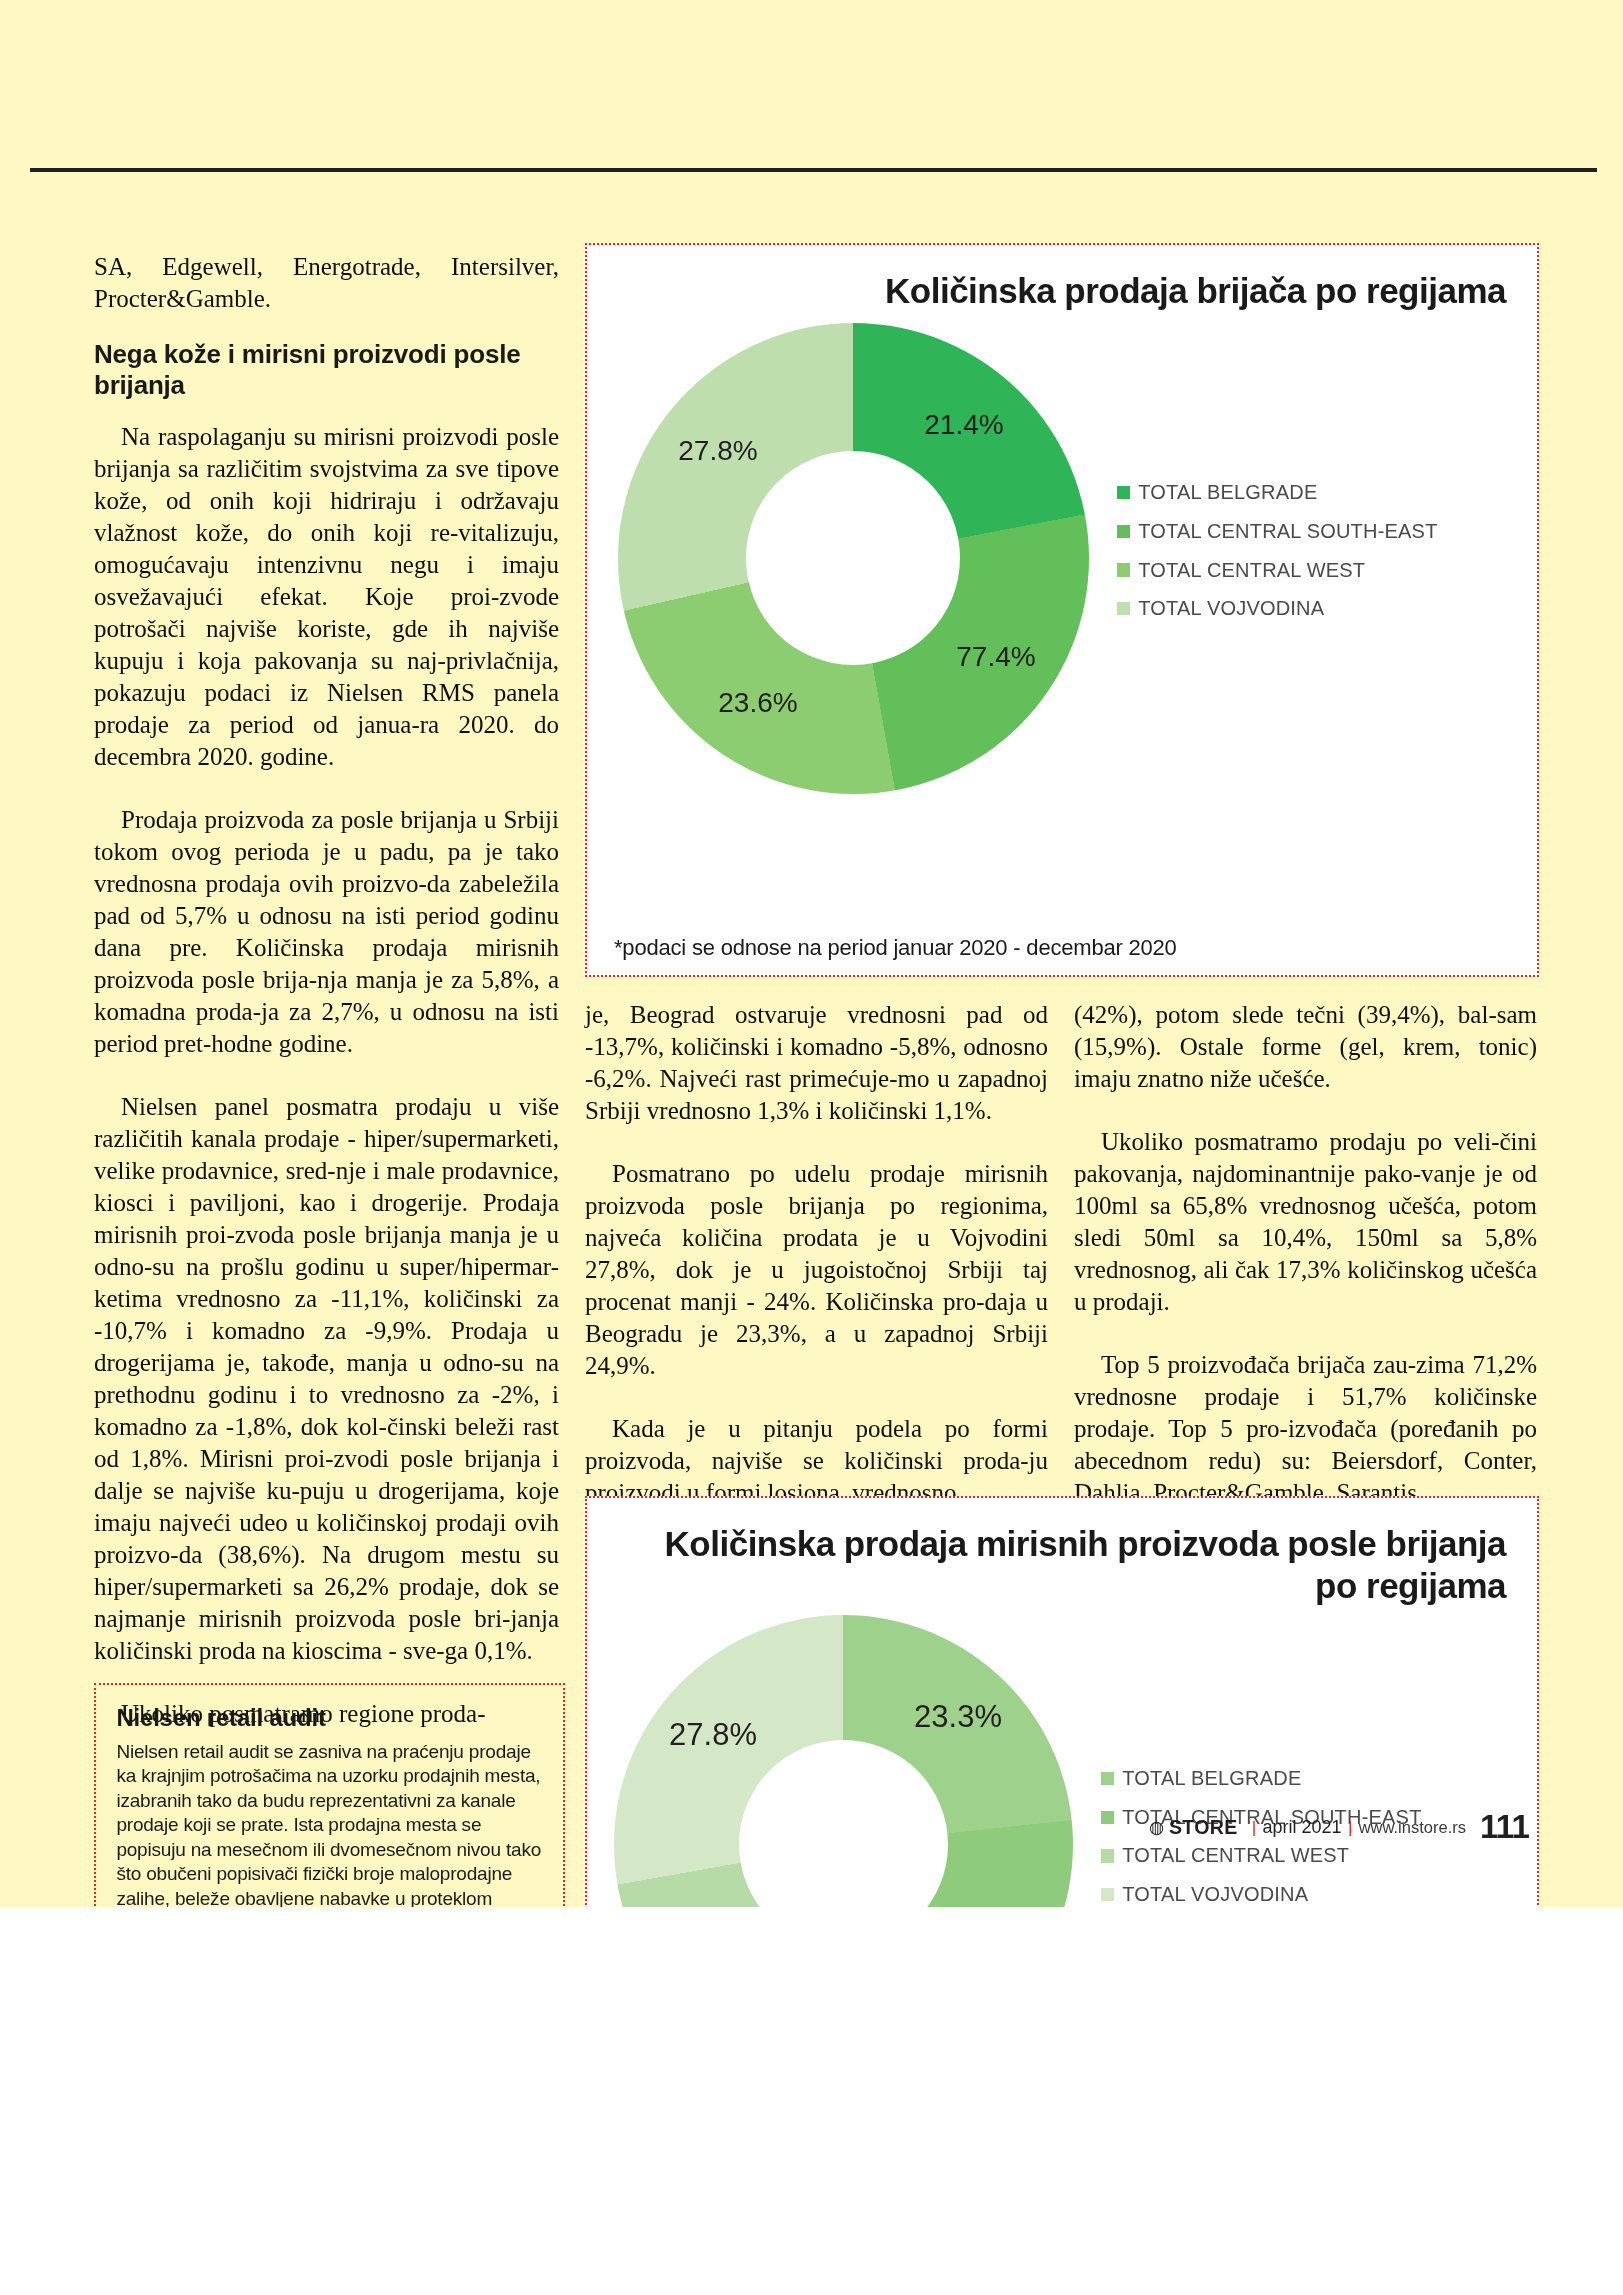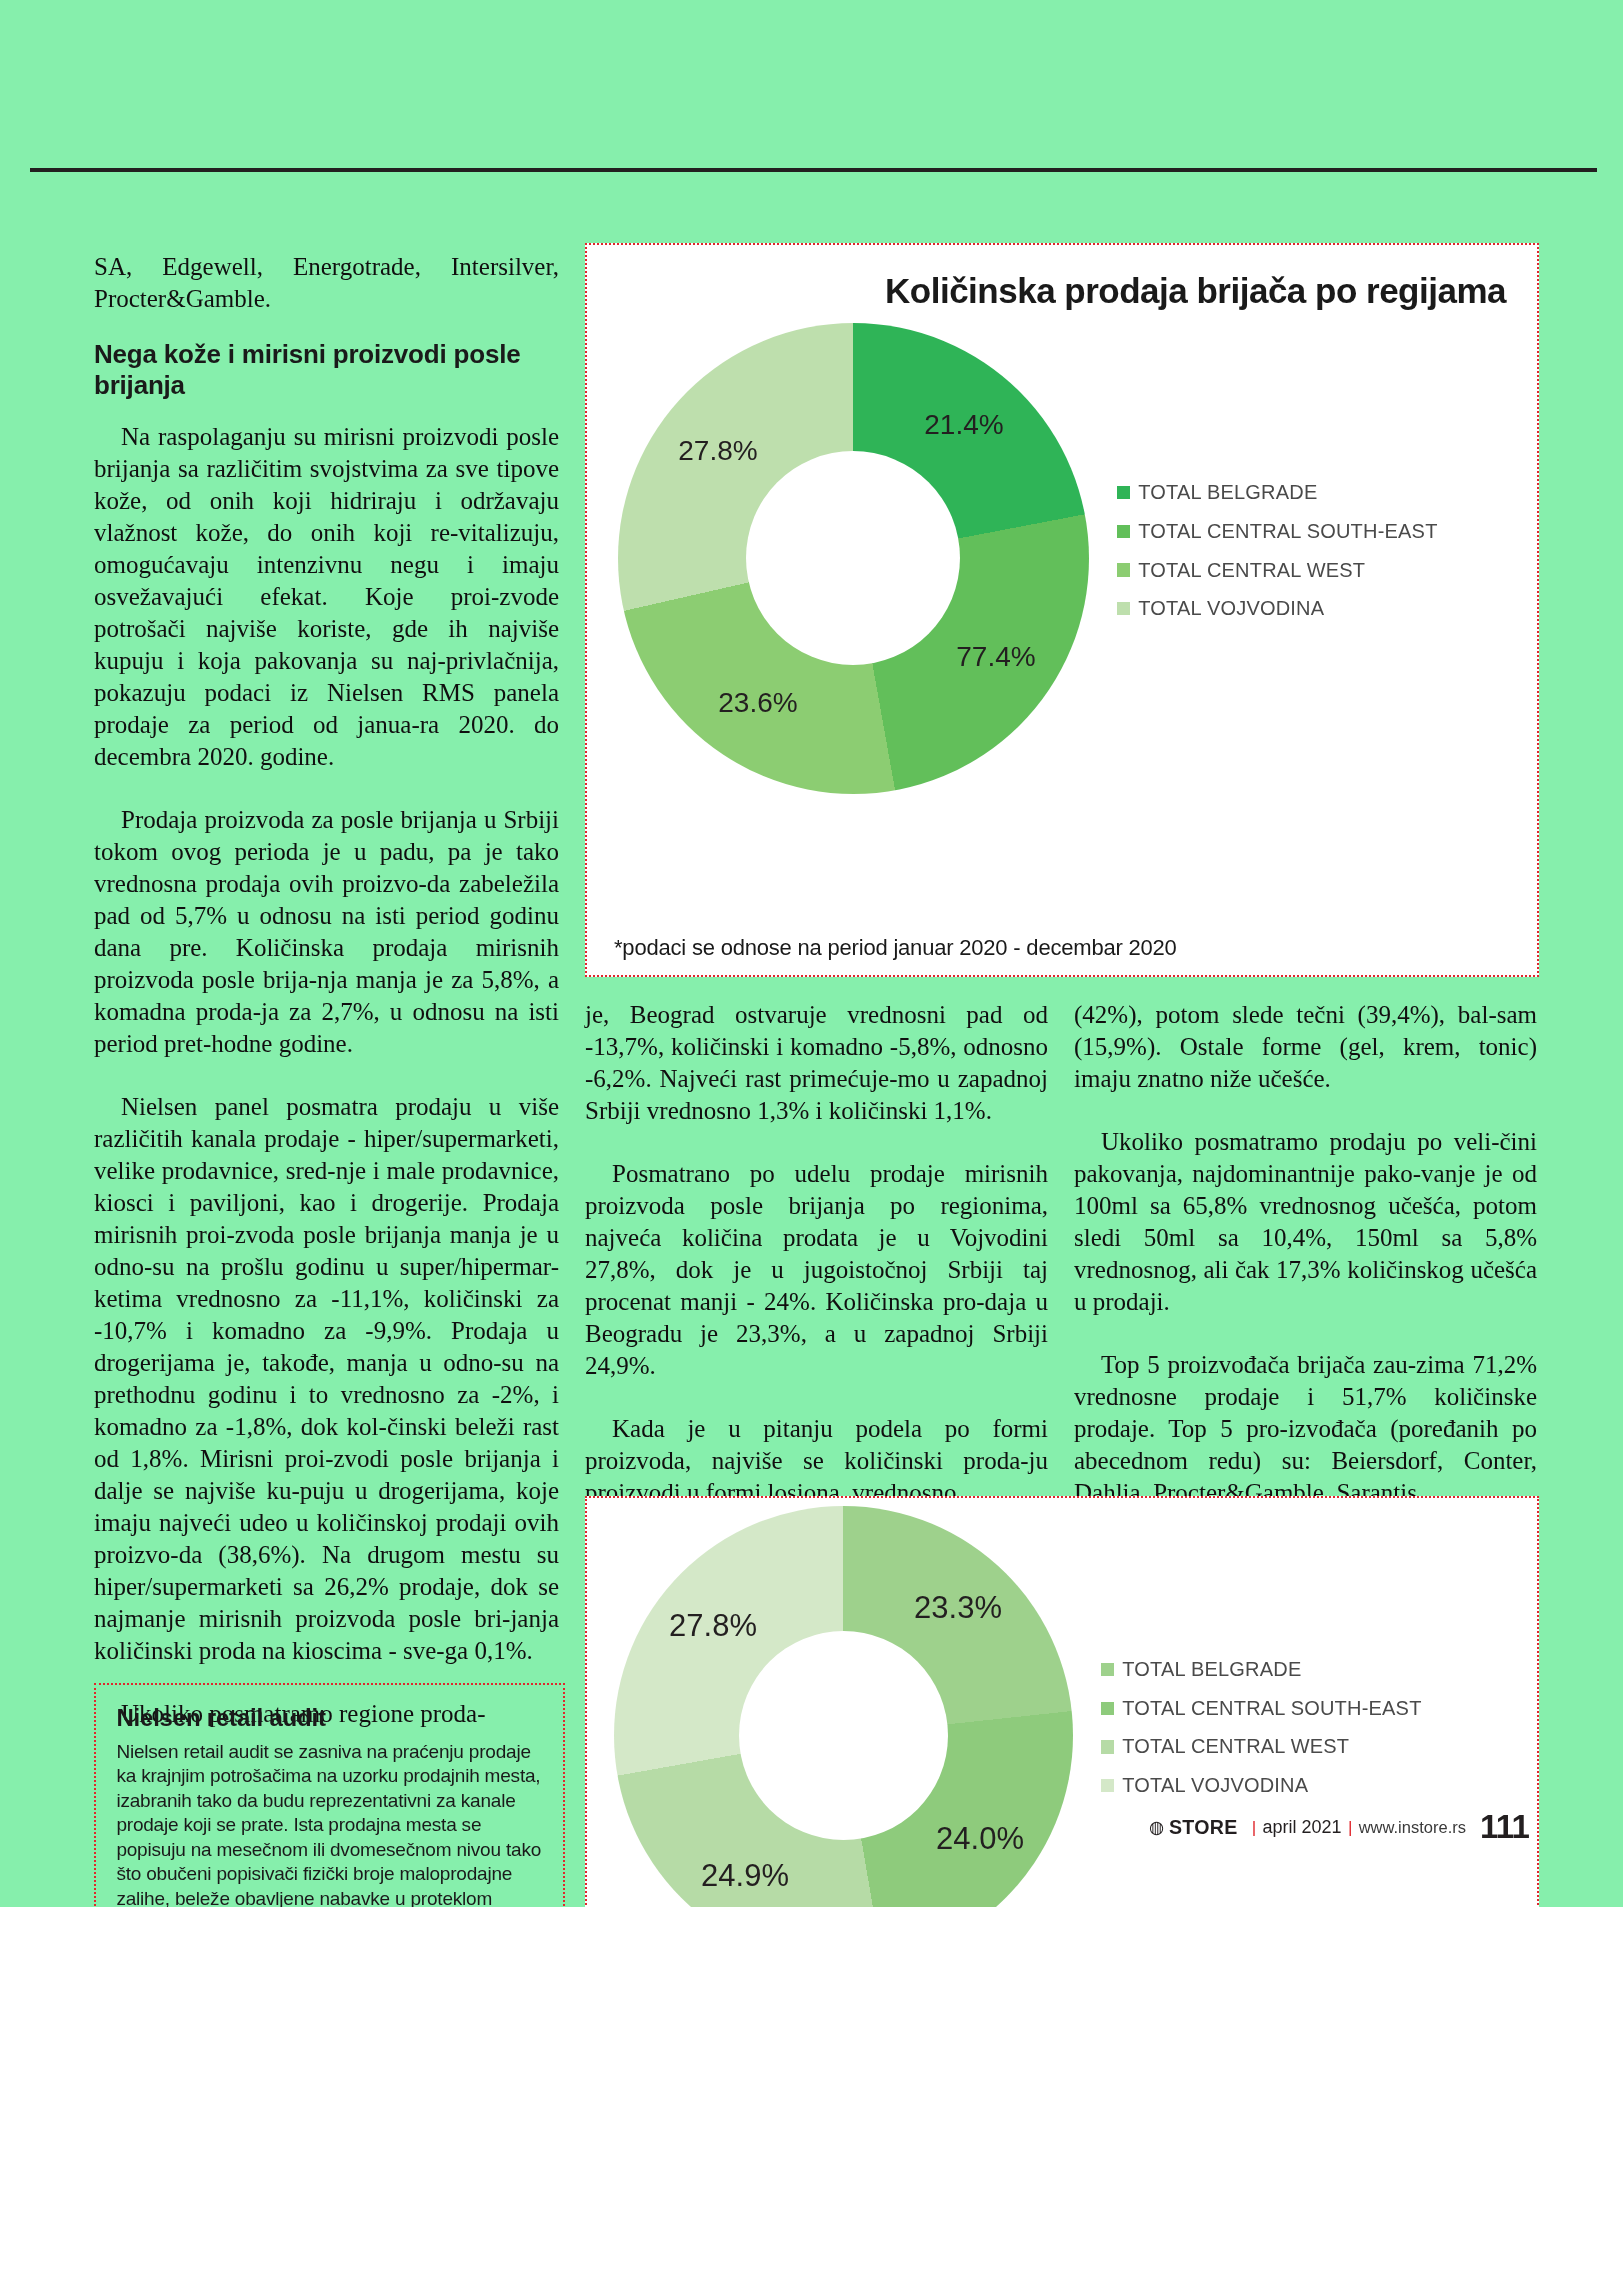--- a/index.html
+++ b/index.html
@@ -6,21 +6,21 @@
   html, body {
     width: 1623px;
     height: 2295px;
     background: #ffffff;
     font-family: "Liberation Serif", serif;
   }
   .page {
     position: relative;
     width: 1623px;
     height: 1907px;
-    background: #86efac;
+    background: #fef9c3;
     overflow: hidden;
   }
 
   
   .top-rule {
     position: absolute;
     left: 30px;
     top: 168px;
     width: 1567px;
     height: 3.9px;
@@ -296,20 +296,21 @@
           <span class="legend-swatch" id="c1s3" style="background: rgb(190, 223, 173);"></span>
           <span class="legend-label">TOTAL VOJVODINA</span>
         </div>
       </div>
     </div>
 
     <div class="chart-note">*podaci se odnose na period  januar 2020 - decembar 2020</div>
   </div>
 
   <div class="chart-box" id="chart-box-2">
+    <div class="chart-title">Količinska prodaja mirisnih proizvoda posle brijanja po regijama</div>
 
     <div class="chart-body" id="chart-body-2" style="margin-top:7.9px; padding-left:27px;">
       <div class="donut-wrap">
         <div class="donut" id="donut2" style="width: 459px; height: 459px; background: conic-gradient(rgb(158, 209, 140) 0deg, rgb(158, 209, 140) 83.88deg, rgb(142, 203, 124) 83.88deg, rgb(142, 203, 124) 170.28deg, rgb(182, 219, 166) 170.28deg, rgb(182, 219, 166) 259.92deg, rgb(212, 232, 200) 259.92deg, rgb(212, 232, 200) 360deg);"></div>
         <span class="slice-label" id="c2l0" style="left: 344px; top: 102px; transform: translate(-50%, -50%);">23.3%</span>
         <span class="slice-label" id="c2l1" style="left: 366px; top: 333px; transform: translate(-50%, -50%);">24.0%</span>
         <span class="slice-label" id="c2l2" style="left: 131px; top: 370px; transform: translate(-50%, -50%);">24.9%</span>
         <span class="slice-label" id="c2l3" style="left: 99px; top: 120px; transform: translate(-50%, -50%);">27.8%</span>
       </div>
 

